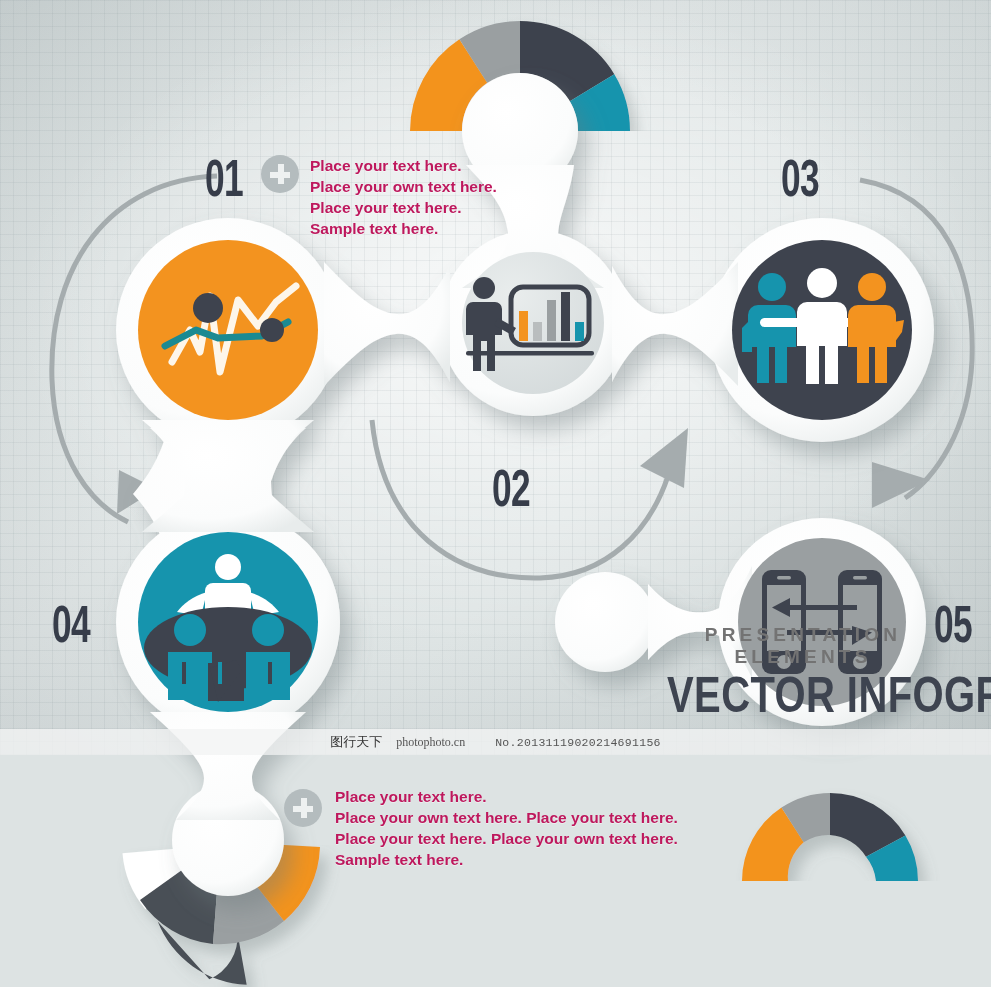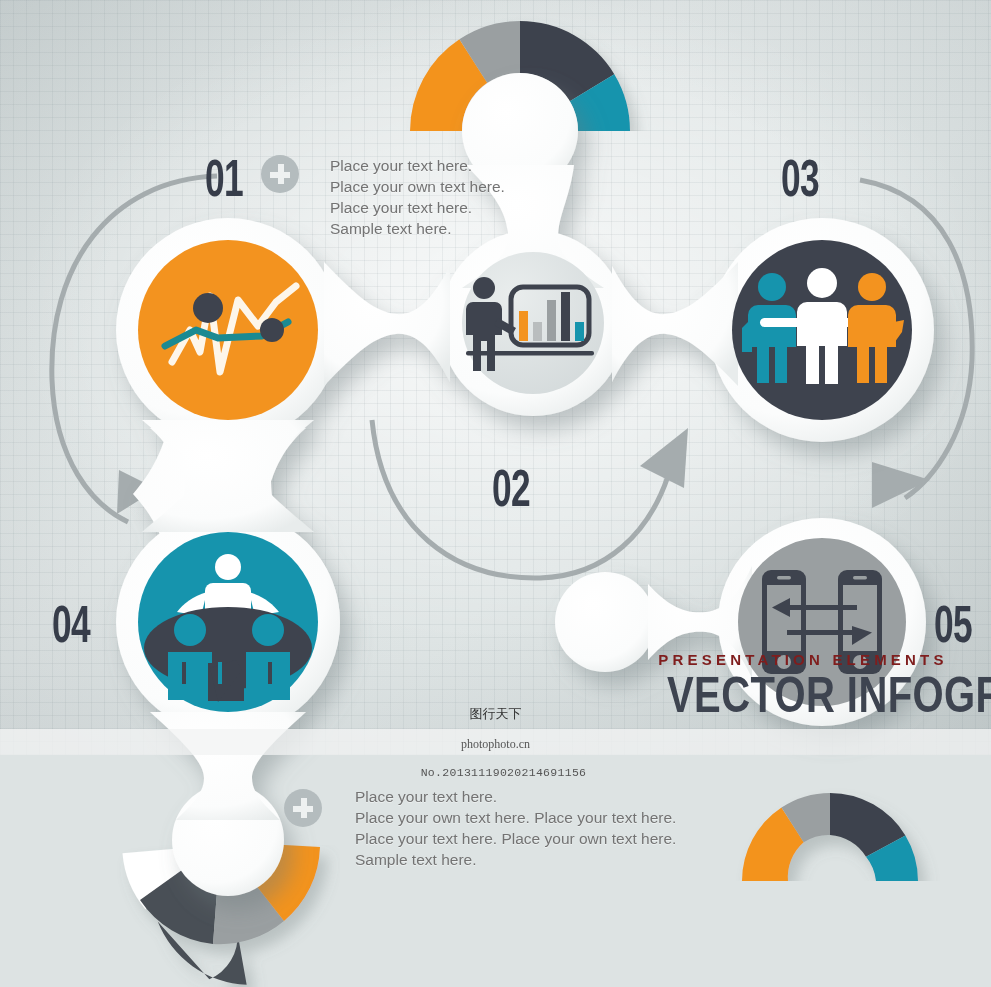--- a/index.html
+++ b/index.html
@@ -42,57 +42,55 @@
     white-space:nowrap;
   }
   #num01{left:205px;top:152px;}
   #num02{left:492px;top:462px;}
   #num03{left:781px;top:152px;}
   #num04{left:52px;top:598px;}
   #num05{left:934px;top:598px;}
 
   .txtblock{
     position:absolute;
-    color:#737373;
-    font-weight:normal;
+    color:#be185d;
+    font-weight:bold;
     font-size:15.5px;
     line-height:21px;
     white-space:pre-line;
     text-shadow:0 1px 0 rgba(255,255,255,.45);
-    margin-left:20px;
   }
   #txt-top{left:310px;top:155px;width:300px;}
   #txt-bottom{left:335px;top:786px;width:420px;}
 
   .plusicon{position:absolute;width:38px;height:38px;border-radius:50%;background:#b4bcbe;}
   .plusicon:before,.plusicon:after{content:"";position:absolute;background:#eef1f1;}
   .plusicon:before{left:9px;top:16.5px;width:20px;height:6px;}
   .plusicon:after{left:16.5px;top:9px;width:6px;height:20px;}
   #plus-top{left:261px;top:155px;}
   #plus-bottom{left:284px;top:789px;}
 
   .brand{position:absolute;right:18px;bottom:35px;text-align:center;width:340px;}
   .brand .sub{
-    font-size:15px;font-weight:bold;color:#7f1d1d;
+    font-size:19px;font-weight:bold;color:#737373;
     letter-spacing:4.2px;margin:0 0 2px 0;
   }
   .brand .main{
     font-size:50px;font-weight:bold;color:#3e4450;
     letter-spacing:.5px;line-height:1;
     transform:scaleX(.80);transform-origin:center;
     white-space:nowrap;
   }
 
   .watermark{
     position:absolute;left:0;bottom:0;width:991px;height:26px;
     background:rgba(242,244,244,.78);
     display:flex;align-items:center;justify-content:center;gap:14px;
     font-size:12px;color:#555;
     font-family:"Liberation Serif", serif;
-    flex-direction:column;
   }
   .watermark .cn{font-family:"DejaVu Sans",sans-serif;font-size:13px;color:#333;}
   .watermark .mono{font-family:"Liberation Mono",monospace;font-size:11.5px;letter-spacing:.3px;margin-left:16px;}
 </style>
 </head>
 <body>
 
 <div id="stage">
 
   <div class="bg"></div>

